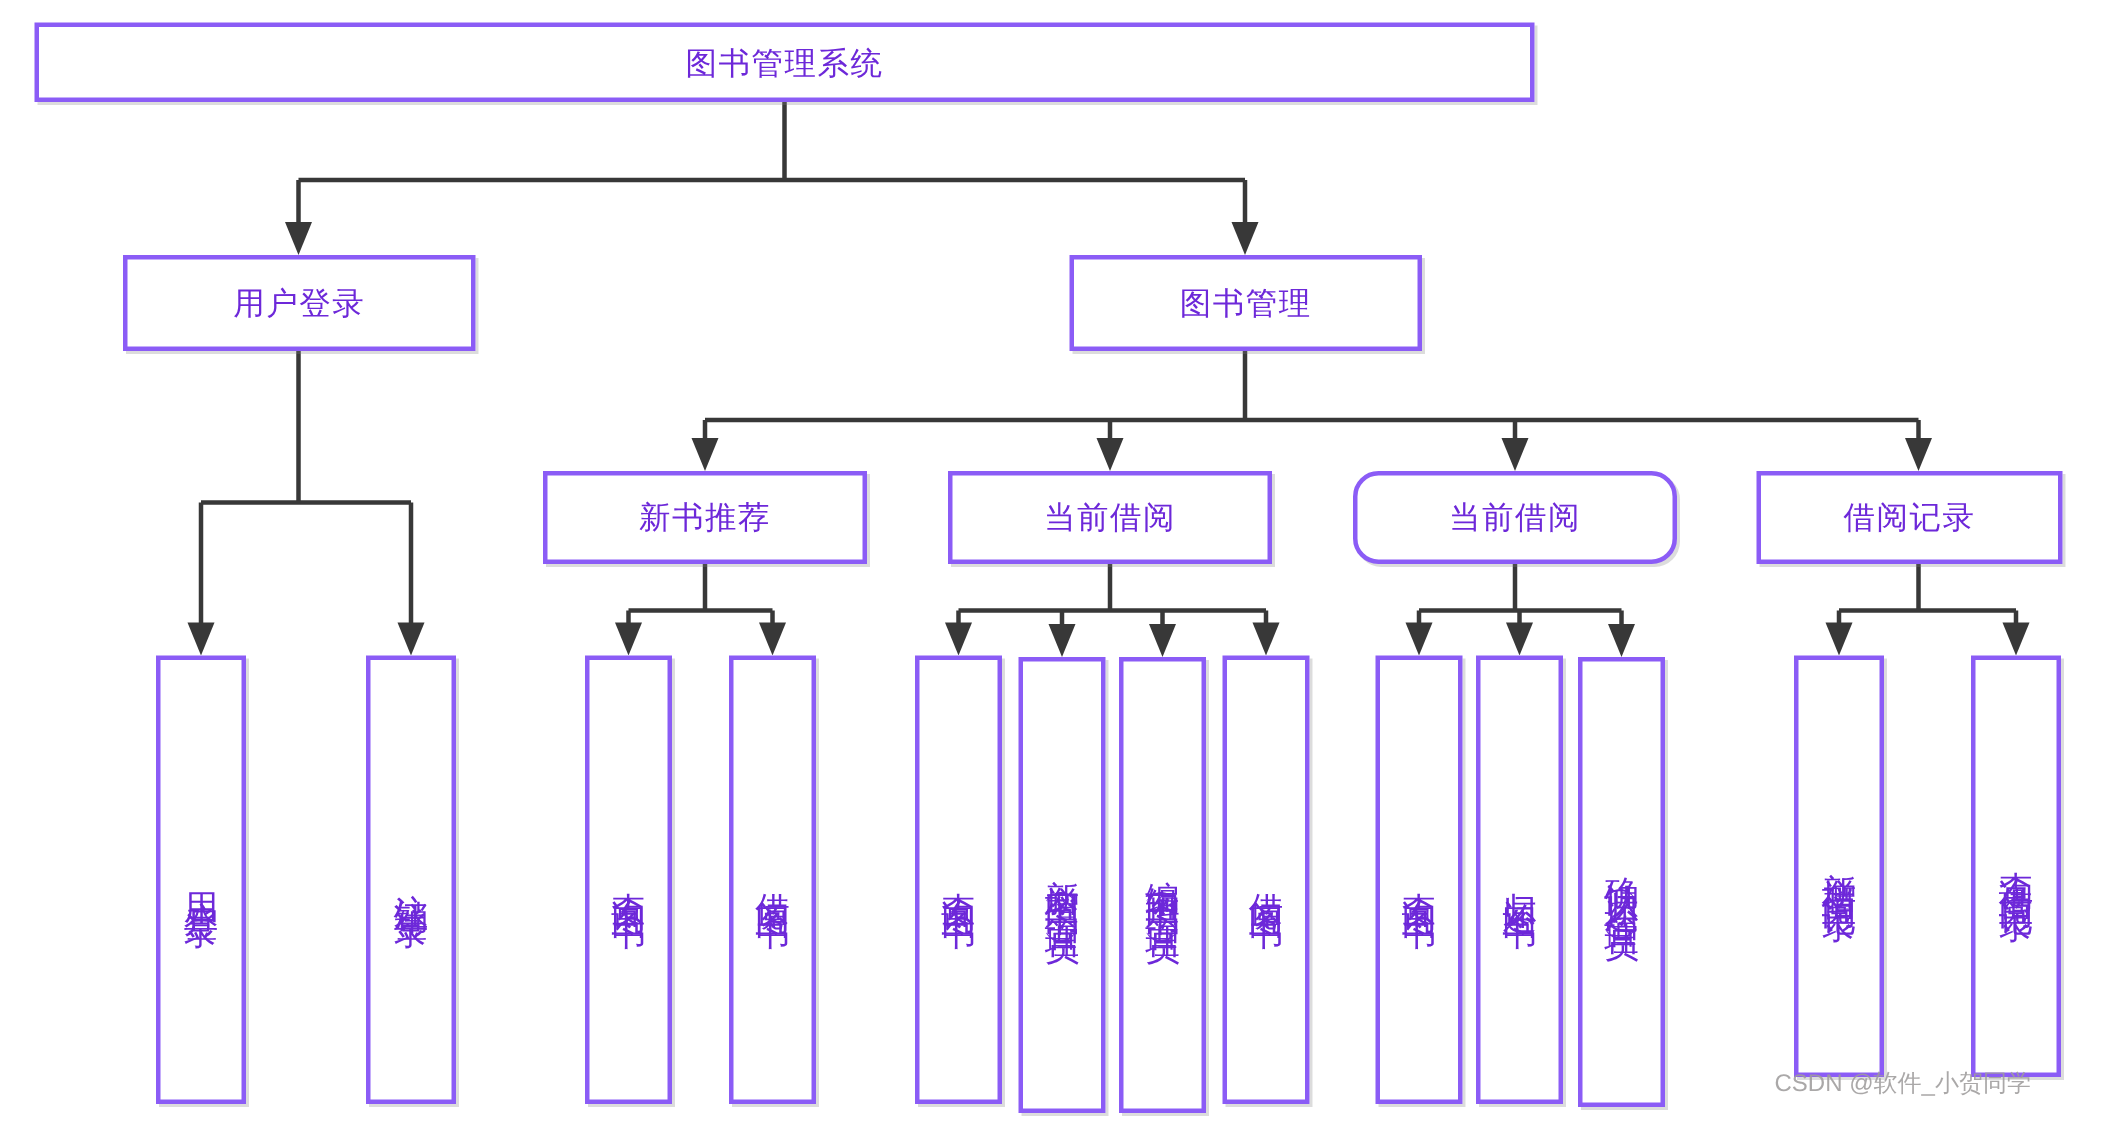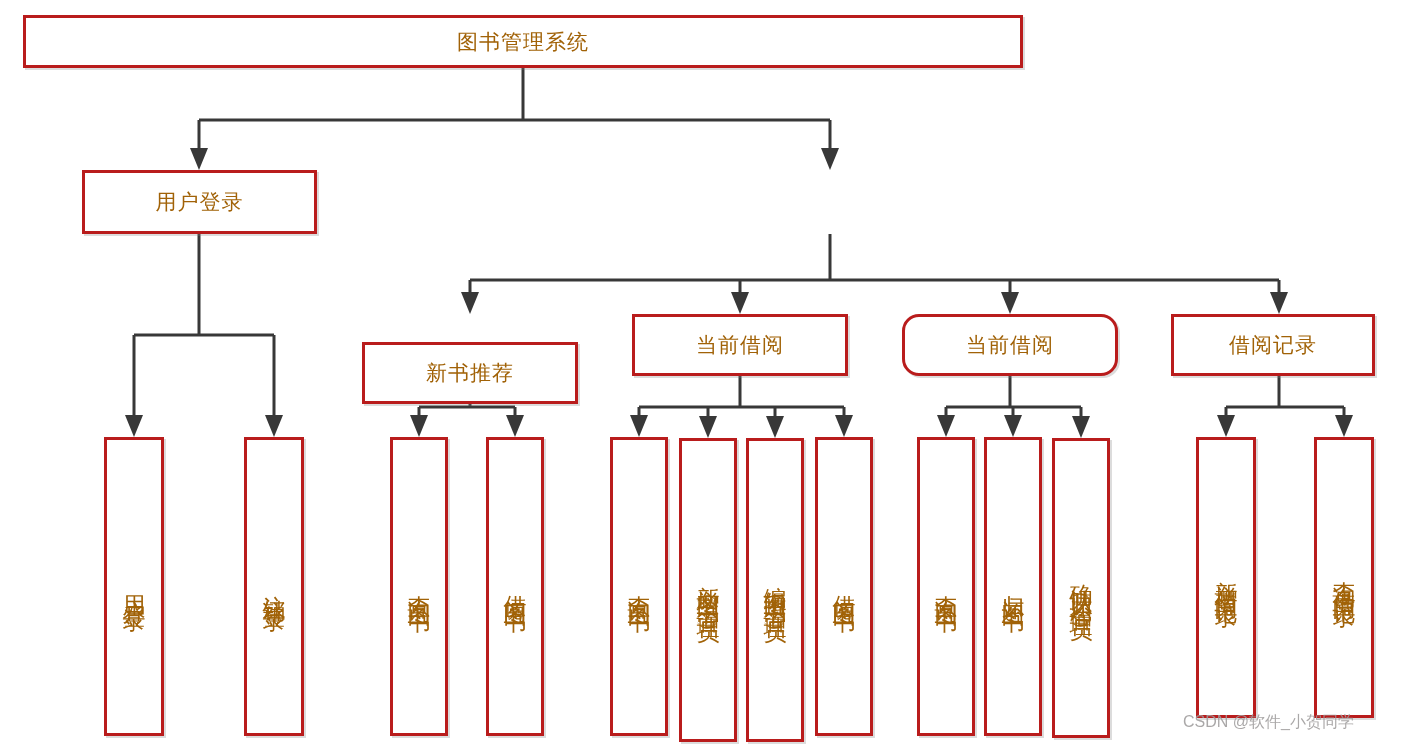--- a/index.html
+++ b/index.html
@@ -18,23 +18,23 @@
   }
   .wires {
     position: absolute;
     left: 0;
     top: 0;
     pointer-events: none;
   }
   .node, .vnode {
     position: absolute;
     box-sizing: border-box;
-    border: 3px solid #b91c1c;
+    border: 3px solid #8b5cf6;
     background: #ffffff;
-    color: #a16207;
+    color: #6d28d9;
     display: flex;
     align-items: center;
     justify-content: center;
     text-align: center;
     box-shadow: 2px 2px 0 rgba(130,130,130,0.28);
   }
   .node {
     font-size: 21px;
     letter-spacing: 1px;
     white-space: nowrap;
@@ -90,22 +90,23 @@
       <polygon points="1004,415 1022,415 1013,437"></polygon>
       <polygon points="1072,416 1090,416 1081,438"></polygon>
       <polygon points="1217,415 1235,415 1226,437"></polygon>
       <polygon points="1335,415 1353,415 1344,437"></polygon>
     </g>
   </svg>
 
   <div class="node" style="left:23px; top:15px; width:1000px; height:53px;">图书管理系统</div>
 
   <div class="node" style="left:82px; top:170px; width:235px; height:64px;">用户登录</div>
+  <div class="node" style="left:713px; top:170px; width:235px; height:64px;">图书管理</div>
 
-  <div class="node" style="left:362px; top:314px; width:216px; height:62px;margin-top:28px;">新书推荐</div>
+  <div class="node" style="left:362px; top:314px; width:216px; height:62px;">新书推荐</div>
   <div class="node" style="left:632px; top:314px; width:216px; height:62px;">当前借阅</div>
   <div class="node" style="left:902px; top:314px; width:216px; height:62px;border-radius:17px;">当前借阅</div>
   <div class="node" style="left:1171px; top:314px; width:204px; height:62px;">借阅记录</div>
 
   <div class="vnode" style="left:104px; top:437px; width:60px; height:299px;">用户登录</div>
   <div class="vnode" style="left:244px; top:437px; width:60px; height:299px;">注销登录</div>
 
   <div class="vnode" style="left:390px; top:437px; width:58px; height:299px;">查询图书</div>
   <div class="vnode" style="left:486px; top:437px; width:58px; height:299px;">借阅图书</div>
 

